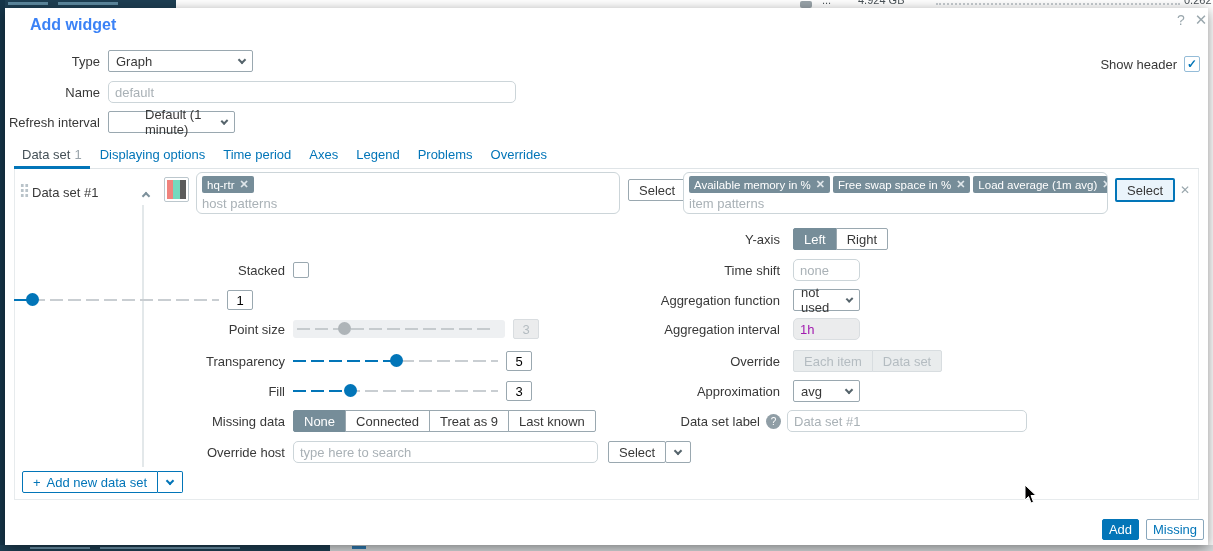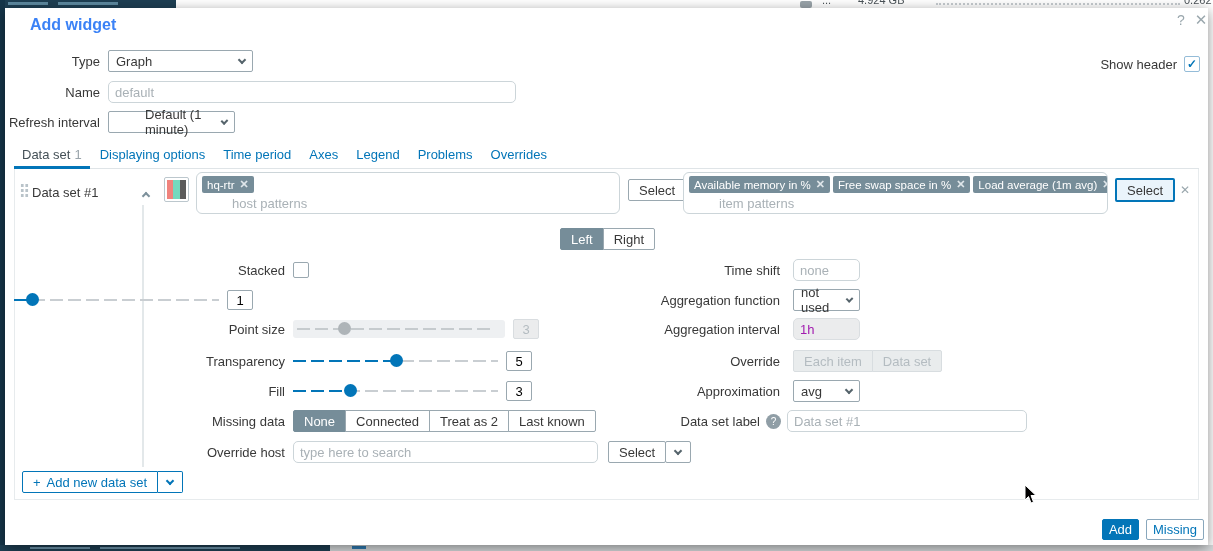--- a/index.html
+++ b/index.html
@@ -82,21 +82,21 @@
   .swatch { position:absolute; left:159px; top:169px; width:25px; height:25px; border:1px solid #bcc7cd; border-radius:2px;
             background:#fff; display:flex; gap:0; padding:2px; cursor:pointer; }
   .swatch div { flex:1; }
   .vline { position:absolute; left:137px; top:197px; width:2px; height:262px; background:#e3e8ea; }
 
   .ms { position:absolute; border:1px solid #ccd5d9; border-radius:6px; background:#fff; padding:3px 5px; height:42px; overflow:hidden; }
   .chips { display:flex; gap:3px; white-space:nowrap; }
   .chip { display:inline-flex; align-items:center; gap:5px; background:#768d99; color:#fff; border-radius:2px;
           padding:1px 5px; font-size:11.5px; height:17px; }
   .chip .x { color:#dfe6ea; font-size:11px; cursor:pointer; font-weight:bold; }
-  .ms .ph { color:#a9b1b6; margin-top:3px;margin-left:30px; }
+  .ms .ph { color:#a9b1b6; margin-top:3px; }
 
   
   .slider { position:relative; width:205px; height:14px; cursor:pointer; }
   .track { position:absolute; left:0; top:6px; width:100%; height:2px;
            background:repeating-linear-gradient(90deg,#c9ced2 0 13px, transparent 13px 18px); }
   .tfill { position:absolute; left:0; top:0; height:2px;
            background:repeating-linear-gradient(90deg,#0275b8 0 13px, transparent 13px 18px); }
   .thumb { position:absolute; top:0px; width:13px; height:13px; border-radius:50%; background:#0275b8; }
   .slider.disabled { background:#eef0f2; border-radius:3px; width:212px; height:18px; padding:2px 4px; }
   .slider.disabled .track { left:4px; width:197px; top:8px;
@@ -269,36 +269,37 @@
         </div>
       <div class="thumb" style="left:calc(28% - 6px);"></div>
     </div>
     <input class="valbox" value="3" style="">
   </div>
   <div class="frow" style="left:9px; top:402px;">
     <span class="lbl lbl-left">Missing data</span>
     <div class="seg">
       <button class="sbtn on">None</button>
       <button class="sbtn">Connected</button>
-      <button class="sbtn">Treat as 2</button>
+      <button class="sbtn">Treat as 9</button>
       <button class="sbtn">Last known</button>
     </div>
   </div>
   <div class="frow" style="left:9px; top:433px;">
     <span class="lbl lbl-left">Override host</span>
     <input class="txt" style="width: 305px;" placeholder="type here to search">
     <div class="split-btn" style="margin-left:10px;">
       <button class="btn">Select</button>
       <button class="btn btn2">
           <span class="chev" style="margin:0 0 2px 0;"></span>
         </button>
     </div>
   </div>
 
   <div class="frow" style="left:555px; top:220px;">
+    <span class="lbl lbl-right">Y-axis</span>
     <div class="seg">
       <button class="sbtn on">Left</button>
       <button class="sbtn">Right</button>
     </div>
   </div>
   <div class="frow" style="left:555px; top:251px;">
     <span class="lbl lbl-right">Time shift</span>
     <input class="txt" style="width: 67px;" placeholder="none">
   </div>
   <div class="frow" style="left:555px; top:281px;">

